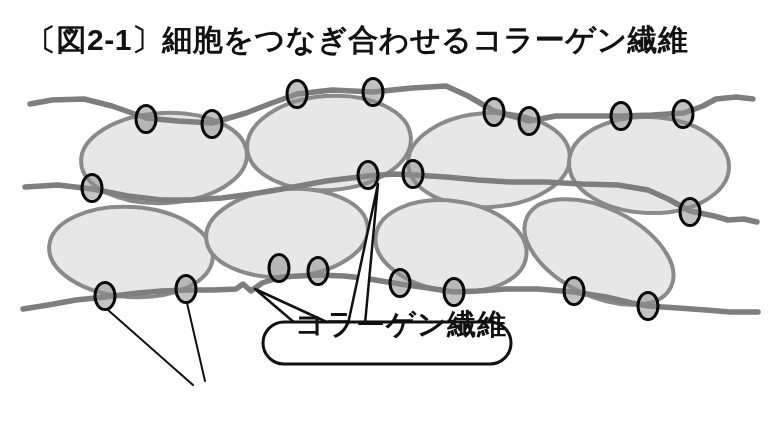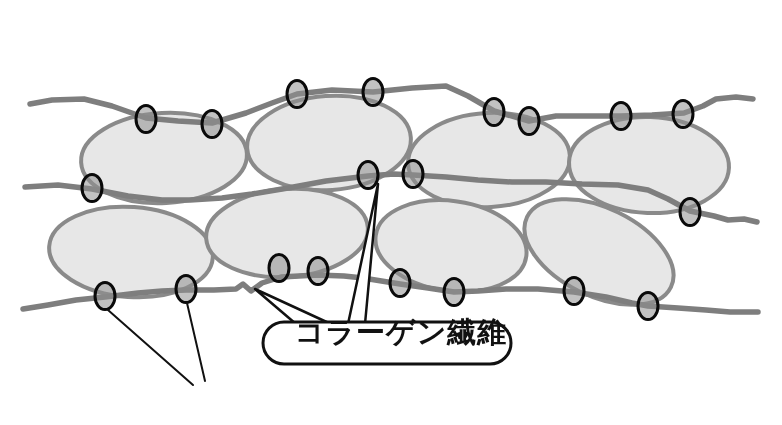--- a/index.html
+++ b/index.html
@@ -25,20 +25,21 @@
   .bottom-label{
     position:absolute;left:184px;top:381px;
     font-size:29px;color:#161616;
     white-space:nowrap;letter-spacing:0.5px;
   }
 </style>
 </head>
 <body>
 
 <div class="stage">
+  <div class="figure-title">〔図2-1〕細胞をつなぎ合わせるコラーゲン繊維</div>
 
   <svg class="diagram-svg" viewBox="0 0 782 425" xmlns="http://www.w3.org/2000/svg">
     <g id="layer-cells">
         <ellipse cx="164" cy="158" rx="83" ry="45" transform="rotate(-3 164 158)" fill="#e7e7e7" stroke="#8a8a8a" stroke-width="4"></ellipse>
         <ellipse cx="329" cy="143" rx="82" ry="47" transform="rotate(-4 329 143)" fill="#e7e7e7" stroke="#8a8a8a" stroke-width="4"></ellipse>
         <ellipse cx="489" cy="160" rx="81" ry="47" transform="rotate(-3 489 160)" fill="#e7e7e7" stroke="#8a8a8a" stroke-width="4"></ellipse>
         <ellipse cx="649" cy="165" rx="80" ry="48" transform="rotate(2 649 165)" fill="#e7e7e7" stroke="#8a8a8a" stroke-width="4"></ellipse>
         <ellipse cx="131" cy="252" rx="82" ry="45" transform="rotate(4 131 252)" fill="#e7e7e7" stroke="#8a8a8a" stroke-width="4"></ellipse>
         <ellipse cx="287" cy="233" rx="81" ry="44" transform="rotate(-4 287 233)" fill="#e7e7e7" stroke="#8a8a8a" stroke-width="4"></ellipse>
         <ellipse cx="451" cy="246" rx="76" ry="45" transform="rotate(8 451 246)" fill="#e7e7e7" stroke="#8a8a8a" stroke-width="4"></ellipse>
@@ -73,17 +74,17 @@
       </g>
     <g id="layer-annot">
         <line x1="108" y1="310" x2="193" y2="385" stroke="#111111" stroke-width="2" stroke-linecap="round"></line>
         <line x1="187" y1="303" x2="205" y2="381" stroke="#111111" stroke-width="2" stroke-linecap="round"></line>
         <polygon points="255,289 296,324 331,324" fill="#ffffff" stroke="#111111" stroke-width="2.5" stroke-linejoin="round"></polygon>
         <polygon points="378,184 348,324 365,324" fill="#ffffff" stroke="#111111" stroke-width="2.5" stroke-linejoin="round"></polygon>
         <rect x="263" y="322" width="248" height="42" rx="21" ry="21" fill="#ffffff" stroke="#111111" stroke-width="3"></rect>
       </g>
   </svg>
 
-  <div class="callout-text" id="callout-text" style="left: 263px; top: 312px; width: 276px; height: 42px;">
+  <div class="callout-text" id="callout-text" style="left: 263px; top: 304px; width: 276px; height: 42px;">
     <span>コラーゲン繊維</span>
   </div>
 
 </div>
 
 </body></html>

